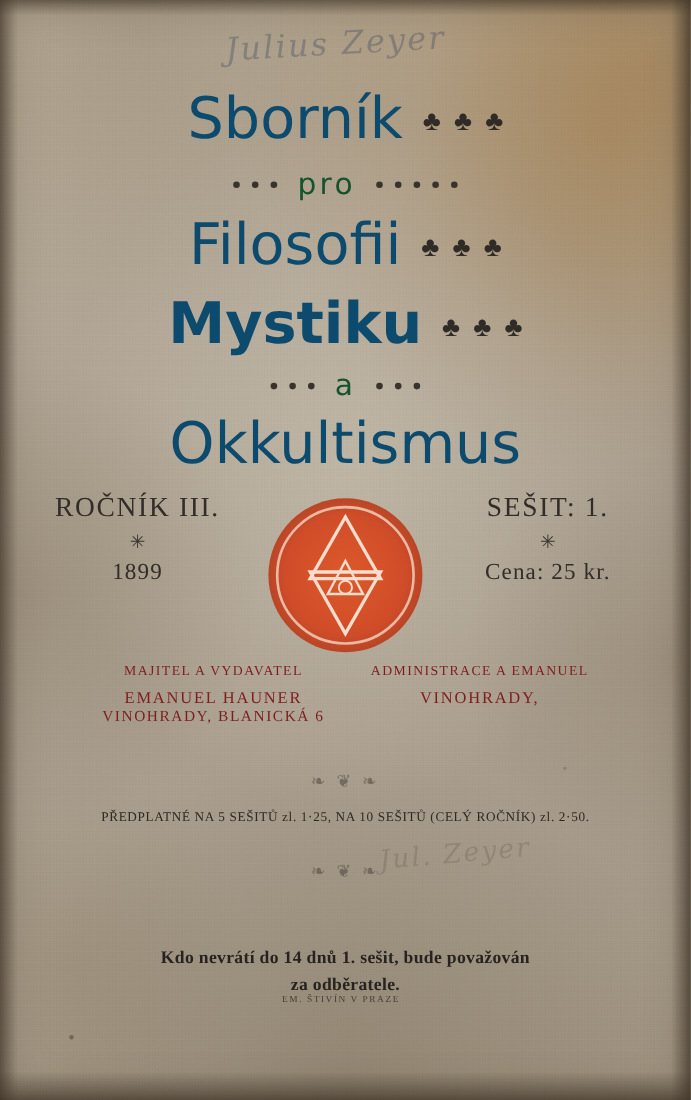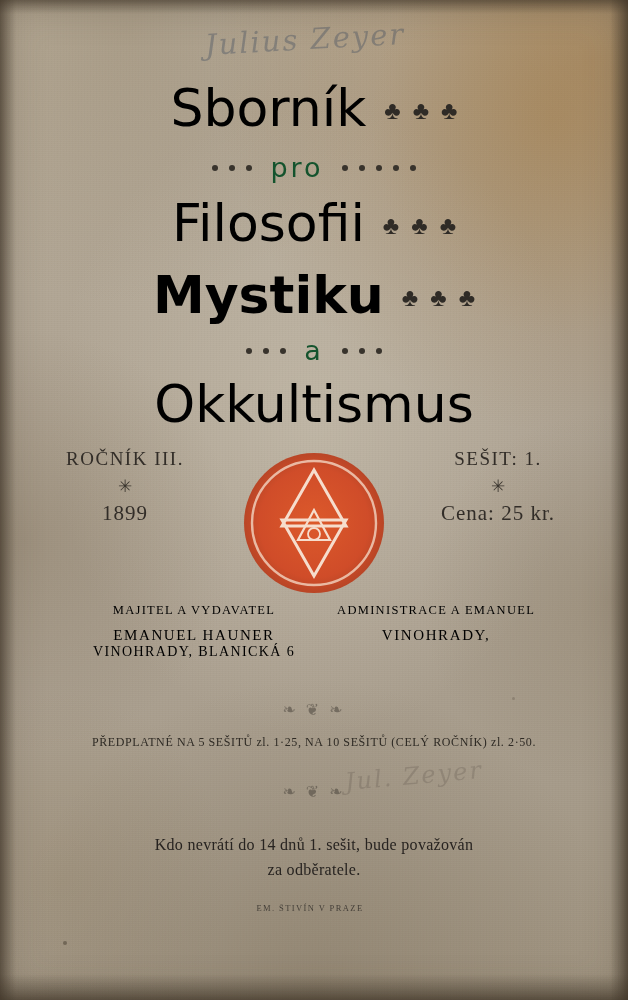--- a/index.html
+++ b/index.html
@@ -115,21 +115,21 @@
   }
   .title-row {
     display: flex;
     align-items: center;
     justify-content: center;
     gap: 18px;
   }
   .word-big {
     font-size: 52px;
     font-family: "DejaVu Sans", sans-serif;
-    color: #000000;
+    color: #0c4a6e;
     letter-spacing: 0px;
   }
   .word-small {
     font-size: 27px;
     font-family: "DejaVu Sans", sans-serif;
     color: #14532d;
     letter-spacing: 3px;
   }
   .clovers {
     display: inline-flex;
@@ -161,21 +161,21 @@
   }
   .side-col {
     position: absolute;
     text-align: center;
     font-family: "Liberation Serif", serif;
     color: #322d28;
   }
   #col-left  { left: 30px;  width: 190px; }
   #col-right { right: 30px; width: 200px; }
   .side-line1 {
-    font-size: 19px;
+    font-size: 25px;
     letter-spacing: 1.5px;
   }
   .side-sep {
     font-size: 17px;
     margin: 6px 0 4px 0;
     color: #3a352e;
   }
   .side-line2 {
     font-size: 21px;
     letter-spacing: 1px;
@@ -191,21 +191,21 @@
 
   
   #imprint {
     position: absolute;
     top: 603px;
     left: 0;
     width: 628px;
     display: flex;
     justify-content: center;
     gap: 42px;
-    color: #000000;
+    color: #7f1d1d;
   }
   .imprint-col { text-align: center; }
   .imp-head {
     font-size: 12.5px;
     letter-spacing: 1.3px;
     font-family: "Liberation Serif", serif;
   }
   .imp-name {
     font-size: 15px;
     letter-spacing: 1.6px;
@@ -242,27 +242,27 @@
     text-align: center;
     font-size: 12px;
     letter-spacing: 0.6px;
     color: #2e2a24;
     font-family: "Liberation Serif", serif;
   }
 
   
   #notice {
     position: absolute;
-    top: 833px;
+    top: 859px;
     left: 0;
     width: 628px;
     text-align: center;
     color: #272320;
     font-family: "Liberation Serif", serif;
-    font-weight: normal;
+    font-weight: bold;
     font-size: 16px;
     line-height: 1.55;
     letter-spacing: 0.3px;
   }
 
   
   #printer {
     position: absolute;
     top: 903px;
     left: 0;

